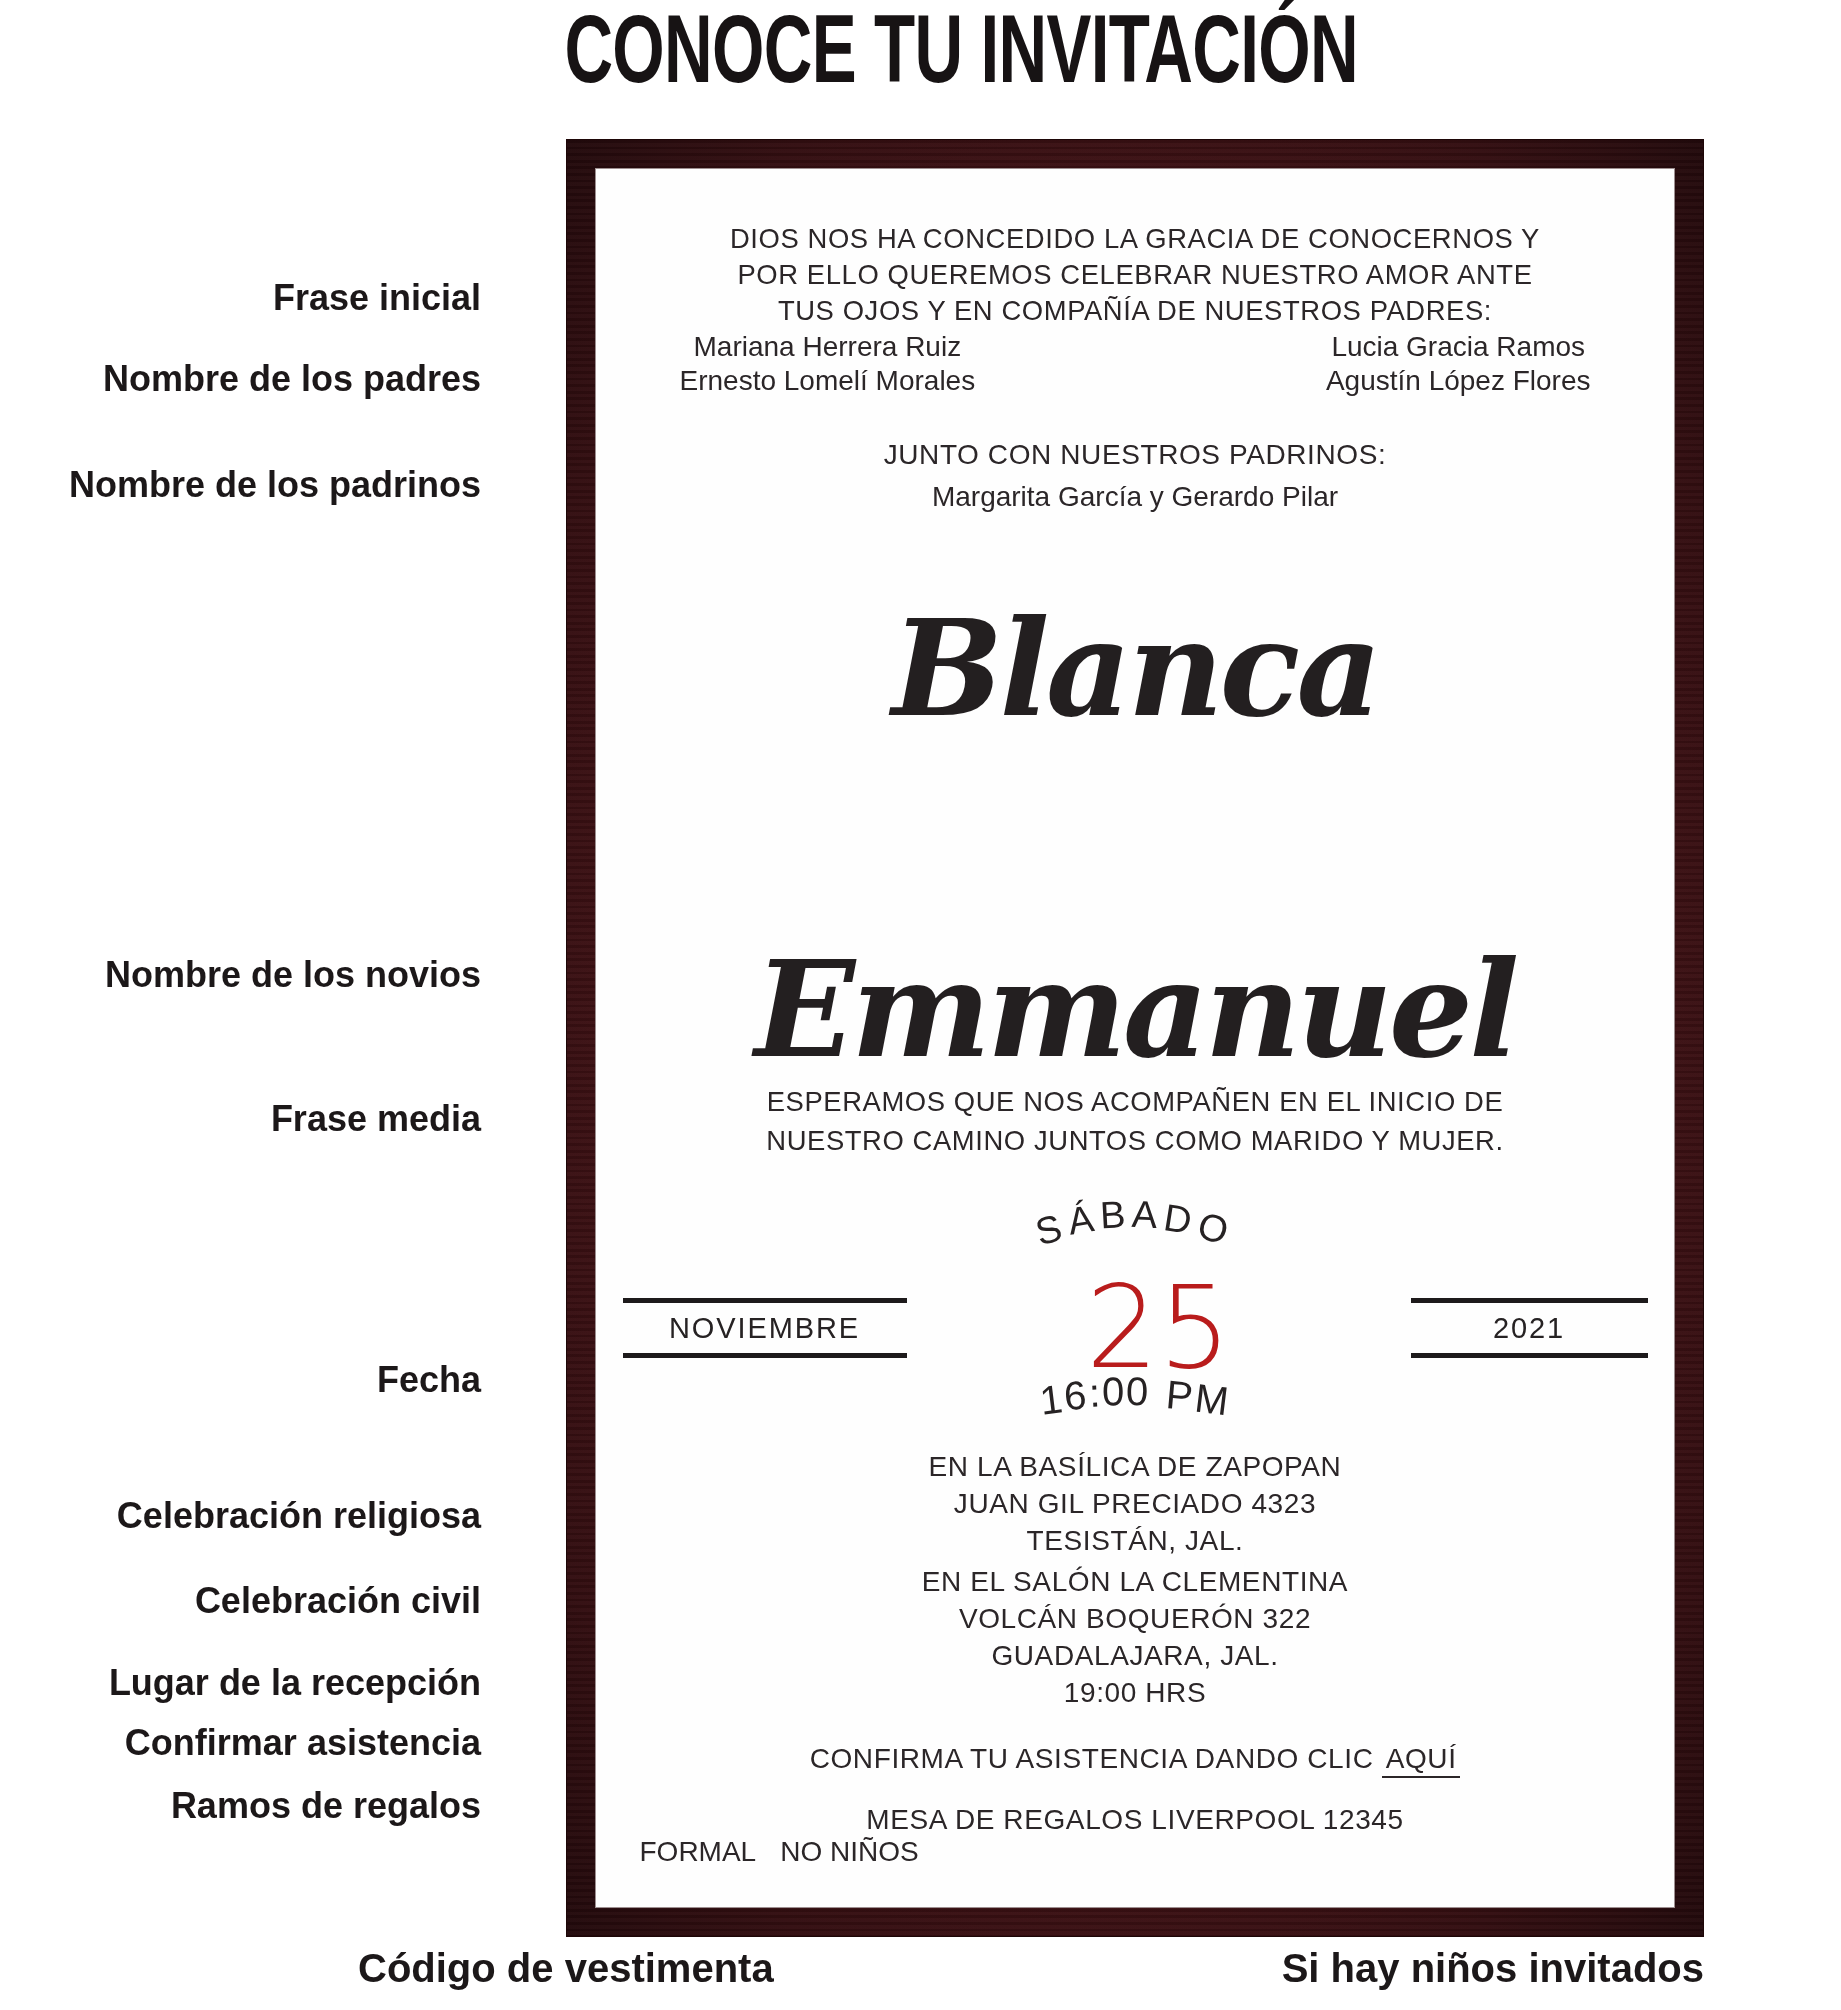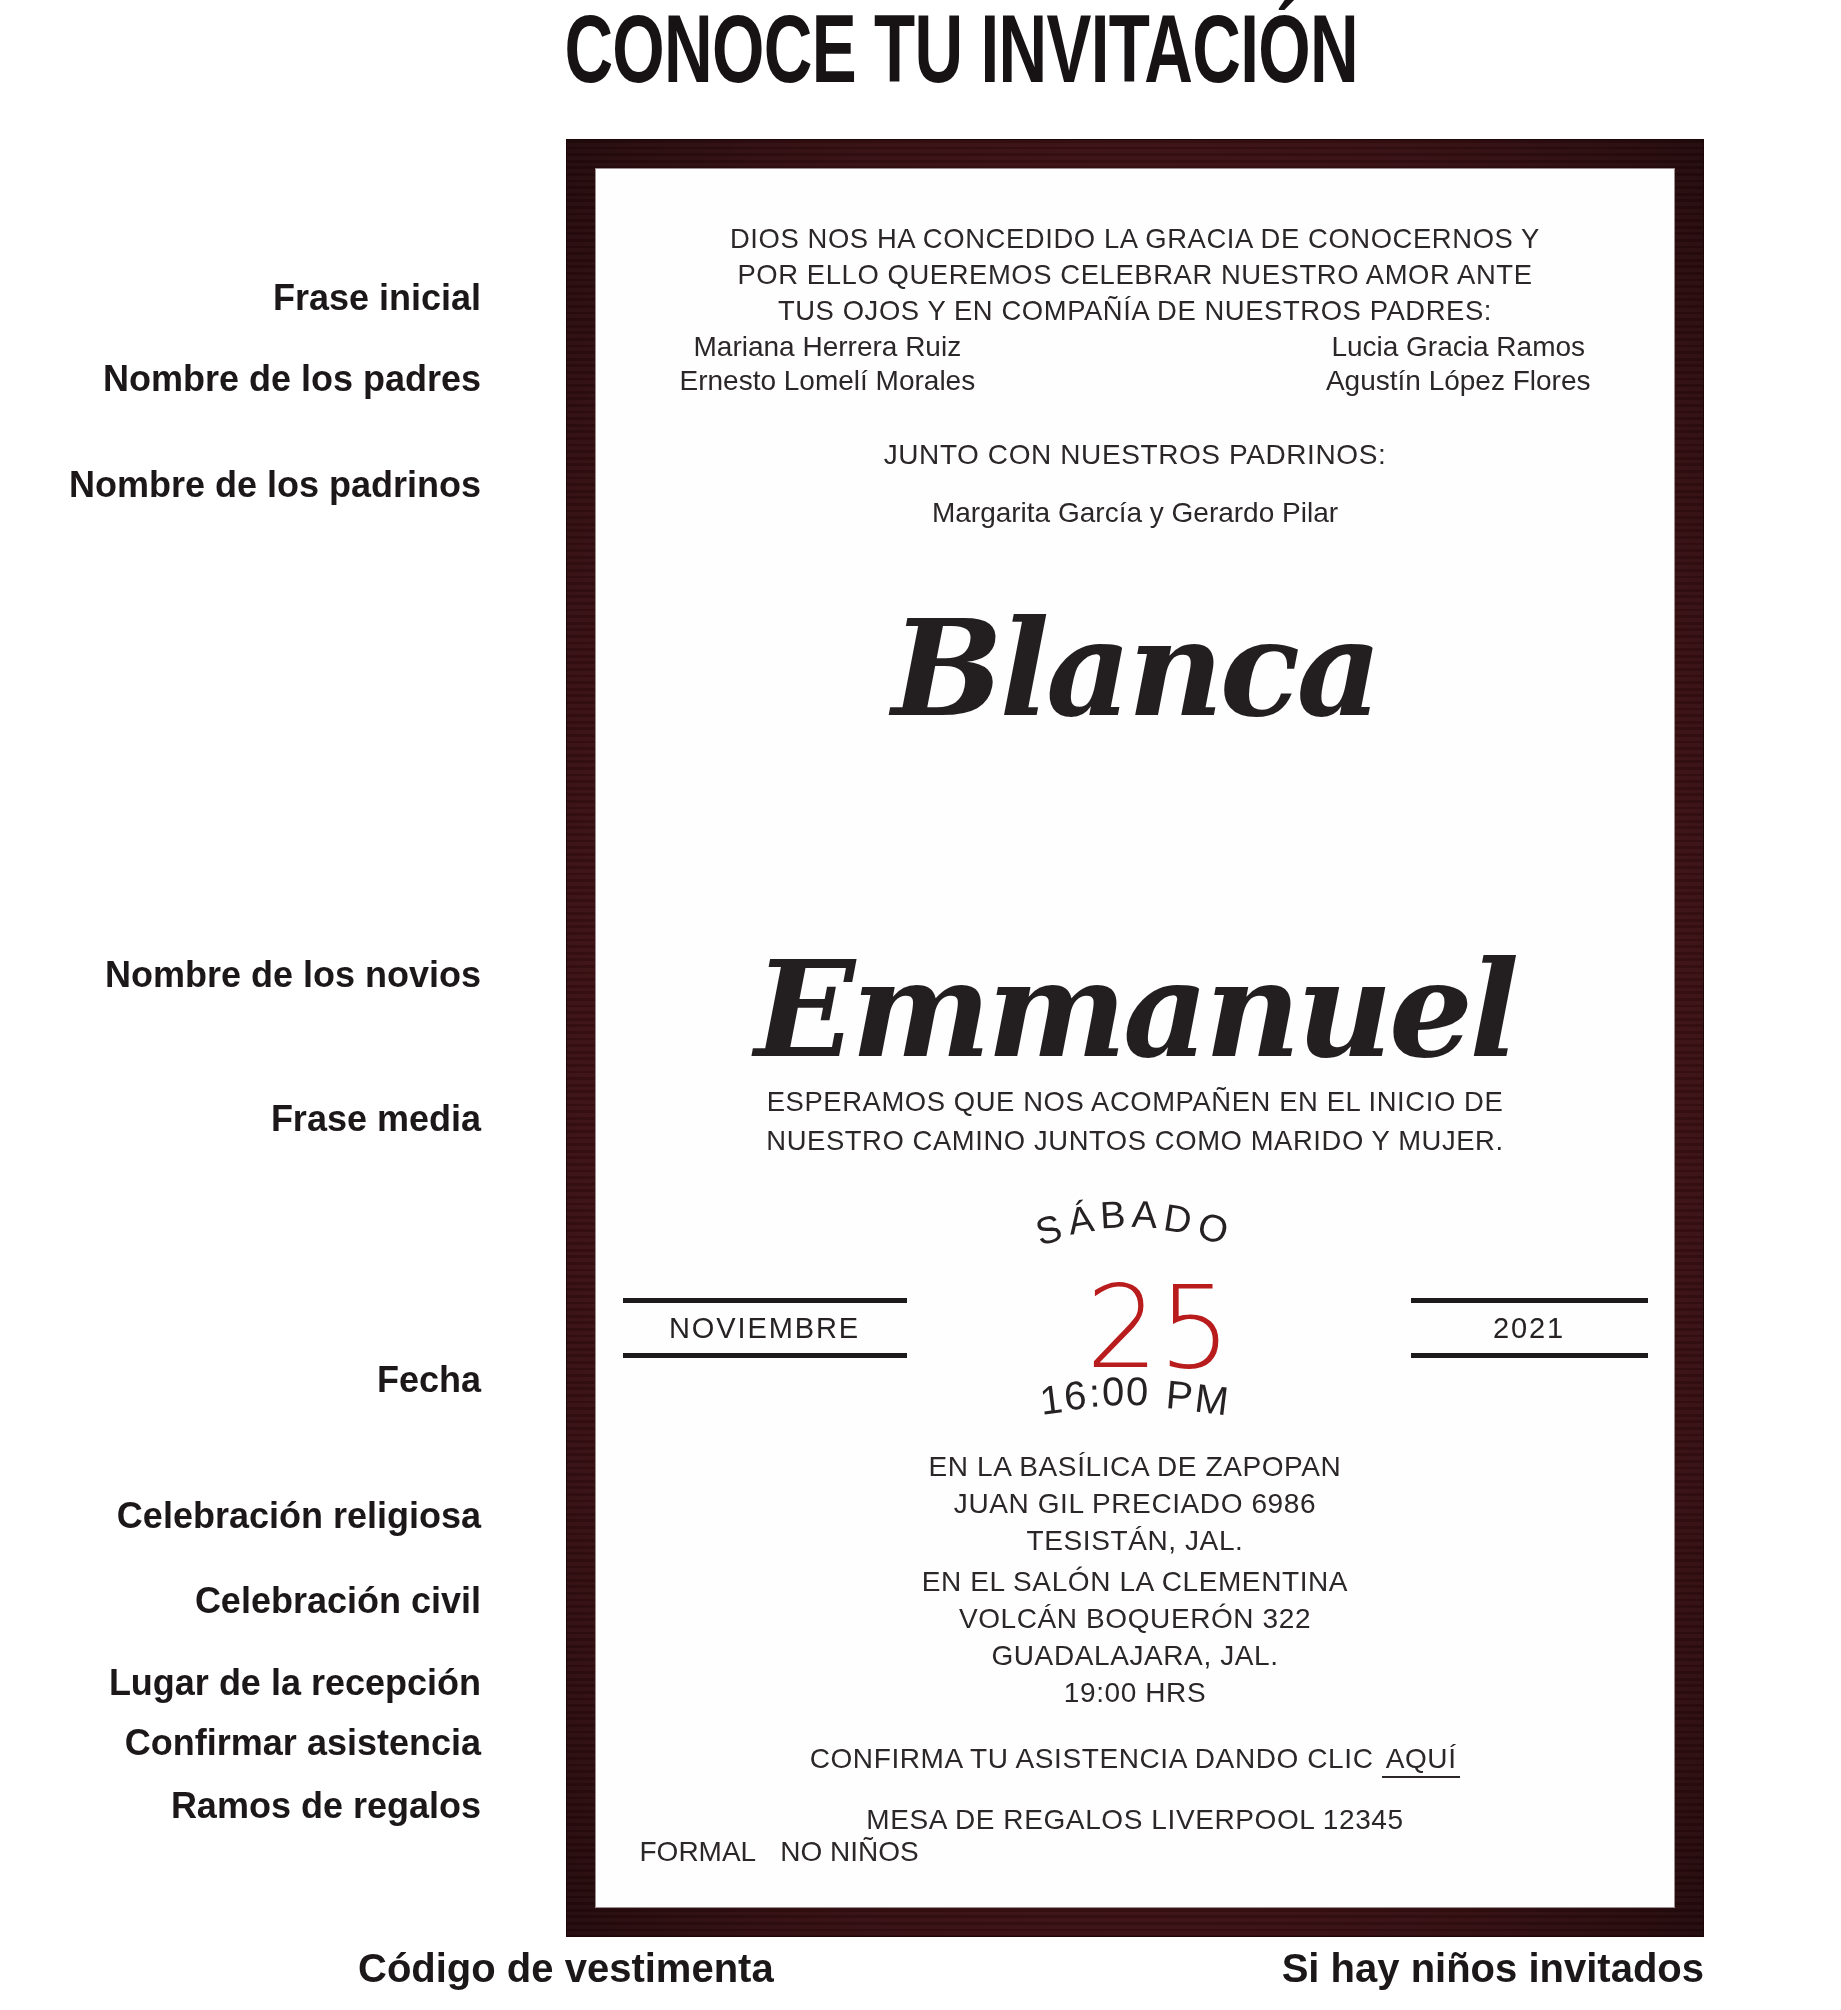--- a/index.html
+++ b/index.html
@@ -40,21 +40,21 @@
   }
   .blk{position:absolute;left:26.5px;right:26.5px;text-align:center;}
   .caps{letter-spacing:0.6px;}
   
   .intro{top:52px;font-size:27.4px;line-height:36px;}
   
   .parents{top:161px;display:flex;justify-content:space-between;padding:0 57px;}
   .parents .col{font-size:28px;line-height:34px;text-align:center;}
   
   .padrinos-title{top:270px;font-size:28px;}
-  .padrinos-names{top:312px;font-size:28px;margin-top:16px;}
+  .padrinos-names{top:312px;font-size:28px;}
   
   .script-name{
     font-family:"DejaVu Serif", serif;font-style:italic;font-weight:bold;
     color:#231f20;font-size:132px;line-height:1;letter-spacing:-3.8px;
   }
   .bride{top:386px;height:227px;display:flex;align-items:center;justify-content:center;}
   .groom{top:727px;height:227px;display:flex;align-items:center;justify-content:center;}
   
   .and-row{top:610px;display:flex;align-items:center;gap:28px;padding:0 52px;}
   .and-line{flex:1;height:7.6px;background:#1d1a1b;}
@@ -149,21 +149,21 @@
     <div class="blk date-row">
       <div class="rule-box month-box">NOVIEMBRE</div>
       <div class="day-num">25</div>
       <div class="rule-box year-box">2021</div>
     </div>
 
     <div class="blk hora"><span style="display: inline-block; transform: translateY(8.5px) rotate(-7deg);">1</span><span style="display: inline-block; transform: translateY(4.3px) rotate(-5deg);">6</span><span style="display: inline-block; transform: translateY(1.6px) rotate(-3deg);">:</span><span style="display: inline-block; transform: translateY(0.2px) rotate(-1deg);">0</span><span style="display: inline-block; transform: translateY(0.2px) rotate(1deg);">0</span><span style="display: inline-block; width: 0.4em; transform: translateY(1.6px) rotate(3deg);"> </span><span style="display: inline-block; transform: translateY(4.3px) rotate(5deg);">P</span><span style="display: inline-block; transform: translateY(8.5px) rotate(7deg);">M</span></div>
 
     <div class="blk religiosa caps">
       <div class="nowrap">EN LA BASÍLICA DE ZAPOPAN</div>
-      <div class="nowrap">JUAN GIL PRECIADO 6986</div>
+      <div class="nowrap">JUAN GIL PRECIADO 4323</div>
       <div class="nowrap">TESISTÁN, JAL.</div>
     </div>
 
     <div class="blk civil caps">
       <div class="nowrap">EN EL SALÓN LA CLEMENTINA</div>
       <div class="nowrap">VOLCÁN BOQUERÓN 322</div>
       <div class="nowrap">GUADALAJARA, JAL.</div>
       <div class="nowrap">19:00 HRS</div>
     </div>
 

